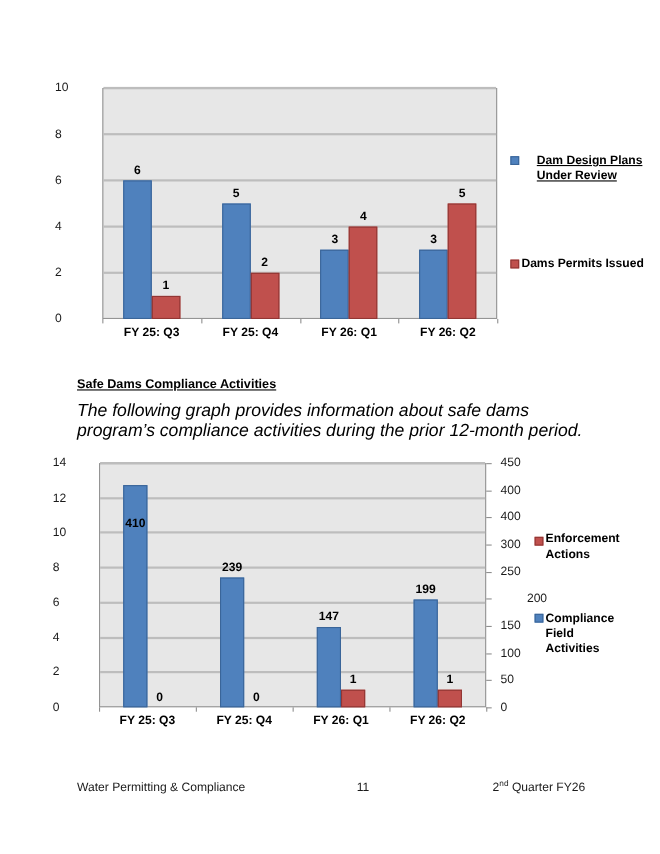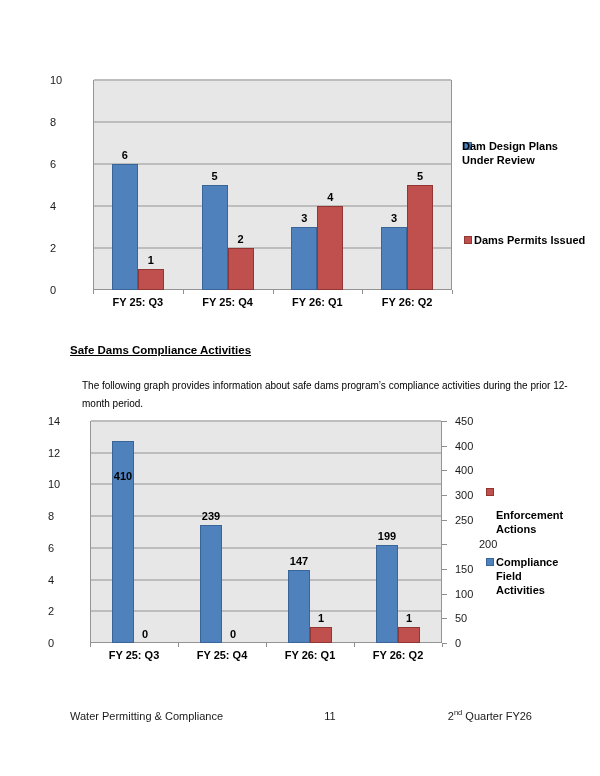--- a/index.html
+++ b/index.html
@@ -22,22 +22,22 @@
   .tick-mark   { position:absolute; background:#8F8F8F; }
   .value-label { position:absolute; font-size:11px; font-weight:bold; text-align:center; line-height:13px; color:#000; }
   .cat-label   { position:absolute; font-size:11px; font-weight:bold; text-align:center; line-height:13px; color:#000; }
   .legend-swatch { position:absolute; width:8px; height:8px; }
   .legend-item   { position:absolute; font-size:11px; font-weight:bold; line-height:14px; color:#000; }
   .section-heading {
     position:absolute; left:70px; top:344px; margin:0;
     font-size:11.5px; font-weight:bold; text-decoration:underline; color:#000;
   }
   .section-paragraph {
-    position:absolute; left:70px; top:365px; width:486px; margin:12px;
-    font-size:10px; line-height:18px; color:#000;
+    position:absolute; left:70px; top:365px; width:486px; margin:0;
+    font-size:16px; line-height:18px; color:#000;font-style:italic;
   }
   .footer-left  { position:absolute; left:70px;  top:710px; font-size:11px; }
   .footer-page  { position:absolute; left:300px; top:710px; width:60px; text-align:center; font-size:11px; }
   .footer-right { position:absolute; right:68px; top:710px; font-size:11px; }
   .footer-right sup { font-size:7.5px; vertical-align:super; line-height:0; }
 </style>
 </head>
 <body>
 
 <div class="page">
@@ -74,21 +74,21 @@
       <div class="value-label" style="left: 284.375px; top: 212px; width: 40px;">3</div>
       <div class="bar" style="left: 317.375px; top: 206px; width: 26px; height: 84px; background: rgb(192, 80, 77); border: 1px solid rgb(146, 54, 52);"></div>
       <div class="value-label" style="left: 310.375px; top: 191px; width: 40px;">4</div>
       <div class="cat-label" style="left: 272.375px; top: 296px; width: 90px;">FY 26: Q1</div>
       <div class="bar" style="left: 381.125px; top: 227px; width: 26px; height: 63px; background: rgb(79, 129, 189); border: 1px solid rgb(58, 101, 153);"></div>
       <div class="value-label" style="left: 374.125px; top: 212px; width: 40px;">3</div>
       <div class="bar" style="left: 407.125px; top: 185px; width: 26px; height: 105px; background: rgb(192, 80, 77); border: 1px solid rgb(146, 54, 52);"></div>
       <div class="value-label" style="left: 400.125px; top: 170px; width: 40px;">5</div>
       <div class="cat-label" style="left: 362.125px; top: 296px; width: 90px;">FY 26: Q2</div>
       <div class="legend-swatch" style="left: 464px; top: 142px; background: rgb(79, 129, 189); border: 1px solid rgb(58, 101, 153);"></div>
-      <div class="legend-item" style="left: 462px; top: 139px;">
+      <div class="legend-item" style="left: 488px; top: 139px; text-decoration: underline;">
         <div>Dam Design Plans</div>
         <div>Under Review</div>
       </div>
       <div class="legend-swatch" style="left: 464px; top: 236px; background: rgb(192, 80, 77); border: 1px solid rgb(146, 54, 52);"></div>
       <div class="legend-item" style="left: 474px; top: 233px;">
         <div>Dams Permits Issued</div>
       </div>
     </div>
 
   <h2 class="section-heading">Safe Dams Compliance Activities</h2>
@@ -148,21 +148,21 @@
       <div class="value-label" style="left: 279px; top: 555px; width: 40px;">147</div>
       <div class="bar" style="left: 310px; top: 627px; width: 22px; height: 16px; background: rgb(192, 80, 77); border: 1px solid rgb(146, 54, 52);"></div>
       <div class="value-label" style="left: 301px; top: 612px; width: 40px;">1</div>
       <div class="cat-label" style="left: 265px; top: 649px; width: 90px;">FY 26: Q1</div>
       <div class="bar" style="left: 376px; top: 545px; width: 22px; height: 98px; background: rgb(79, 129, 189); border: 1px solid rgb(58, 101, 153);"></div>
       <div class="value-label" style="left: 367px; top: 530px; width: 40px;">199</div>
       <div class="bar" style="left: 398px; top: 627px; width: 22px; height: 16px; background: rgb(192, 80, 77); border: 1px solid rgb(146, 54, 52);"></div>
       <div class="value-label" style="left: 389px; top: 612px; width: 40px;">1</div>
       <div class="cat-label" style="left: 353px; top: 649px; width: 90px;">FY 26: Q2</div>
       <div class="legend-swatch" style="left: 486px; top: 488px; background: rgb(192, 80, 77); border: 1px solid rgb(146, 54, 52);"></div>
-      <div class="legend-item" style="left: 496px; top: 508px;">
+      <div class="legend-item" style="left: 496px; top: 483px;">
         <div>Enforcement</div>
         <div>Actions</div>
       </div>
       <div class="legend-swatch" style="left: 486px; top: 558px; background: rgb(79, 129, 189); border: 1px solid rgb(58, 101, 153);"></div>
       <div class="legend-item" style="left: 496px; top: 555px;">
         <div>Compliance</div>
         <div>Field</div>
         <div>Activities</div>
       </div>
     </div>

